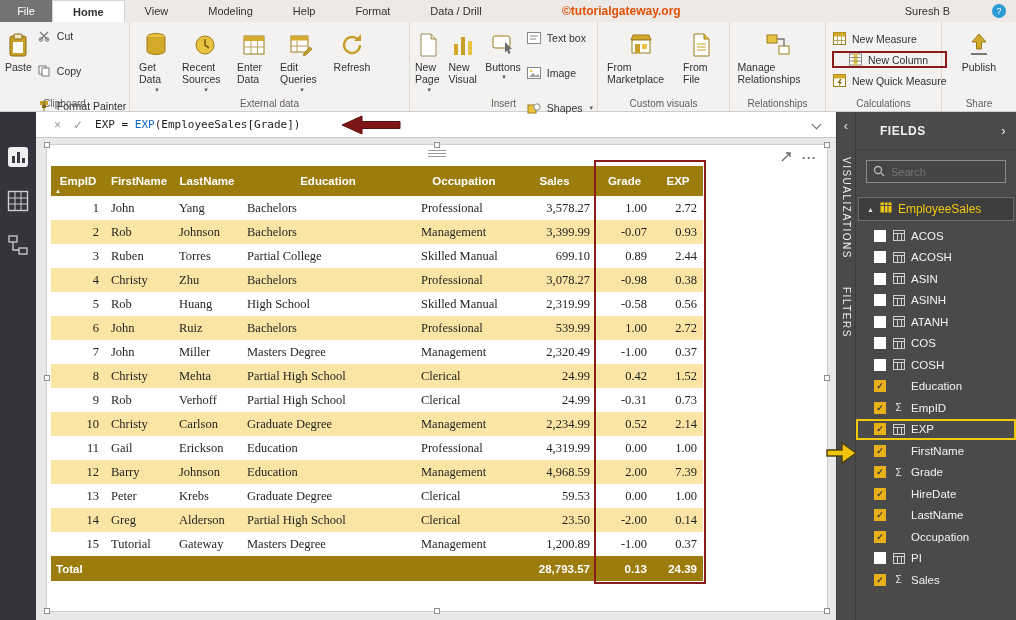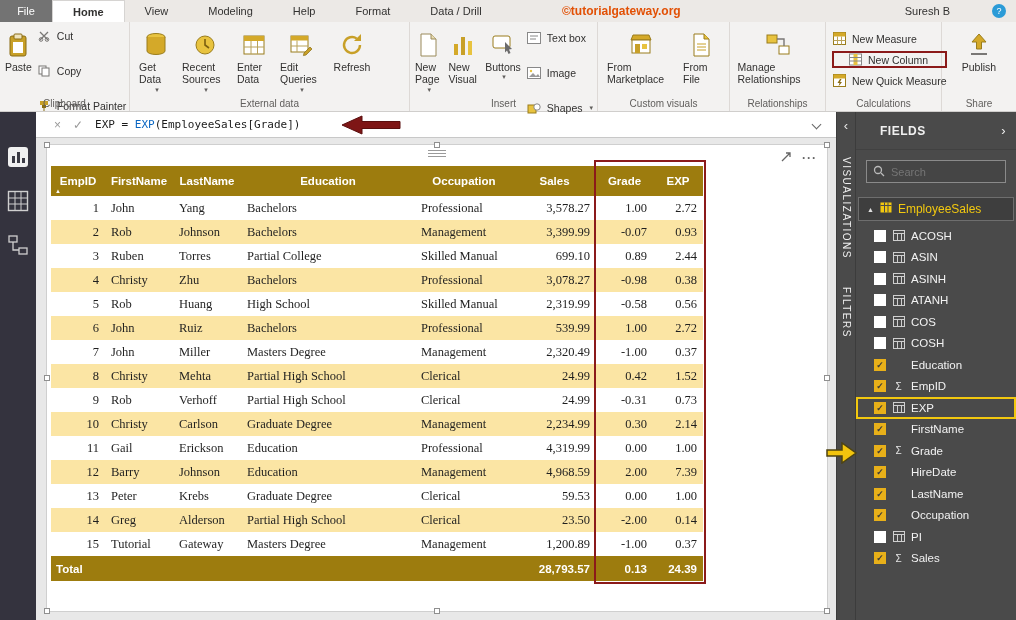--- a/index.html
+++ b/index.html
@@ -541,21 +541,21 @@
               <td class="c6">-0.31</td>
               <td class="c7">0.73</td>
             </tr>
             <tr class="alt">
               <td class="c0">10</td>
               <td class="c1">Christy</td>
               <td class="c2">Carlson</td>
               <td class="c3">Graduate Degree</td>
               <td class="c4">Management</td>
               <td class="c5">2,234.99</td>
-              <td class="c6">0.30</td>
+              <td class="c6">0.52</td>
               <td class="c7">2.14</td>
             </tr>
             <tr>
               <td class="c0">11</td>
               <td class="c1">Gail</td>
               <td class="c2">Erickson</td>
               <td class="c3">Education</td>
               <td class="c4">Professional</td>
               <td class="c5">4,319.99</td>
               <td class="c6">0.00</td>
@@ -642,20 +642,32 @@
       <span class="fexp">▲</span>
       <span><svg width="12" height="11">
             <rect x="0.5" y="0.5" width="11" height="10" fill="#f2c80f"></rect>
             <line x1="0.5" y1="3.5" x2="11.5" y2="3.5" stroke="#4a4a4a"></line>
             <line x1="4.5" y1="0.5" x2="4.5" y2="10.5" stroke="#4a4a4a"></line>
             <line x1="8" y1="0.5" x2="8" y2="10.5" stroke="#4a4a4a"></line>
           </svg></span>
       <span>EmployeeSales</span>
     </div>
     <div class="flist">
+        <div class="frow">
+          <span class="cb"></span>
+          <span class="fic">
+            <svg width="12" height="11">
+              <rect x="0.5" y="0.5" width="11" height="10" fill="none" stroke="#cfcfcf"></rect>
+              <line x1="0.5" y1="3.5" x2="11.5" y2="3.5" stroke="#cfcfcf"></line>
+              <line x1="4.5" y1="3.5" x2="4.5" y2="10.5" stroke="#cfcfcf"></line>
+              <line x1="8.5" y1="3.5" x2="8.5" y2="10.5" stroke="#cfcfcf"></line>
+            </svg>
+          </span>
+          <span class="flabel">ACOS</span>
+        </div>
         <div class="frow">
           <span class="cb"></span>
           <span class="fic">
             <svg width="12" height="11">
               <rect x="0.5" y="0.5" width="11" height="10" fill="none" stroke="#cfcfcf"></rect>
               <line x1="0.5" y1="3.5" x2="11.5" y2="3.5" stroke="#cfcfcf"></line>
               <line x1="4.5" y1="3.5" x2="4.5" y2="10.5" stroke="#cfcfcf"></line>
               <line x1="8.5" y1="3.5" x2="8.5" y2="10.5" stroke="#cfcfcf"></line>
             </svg>
           </span>

